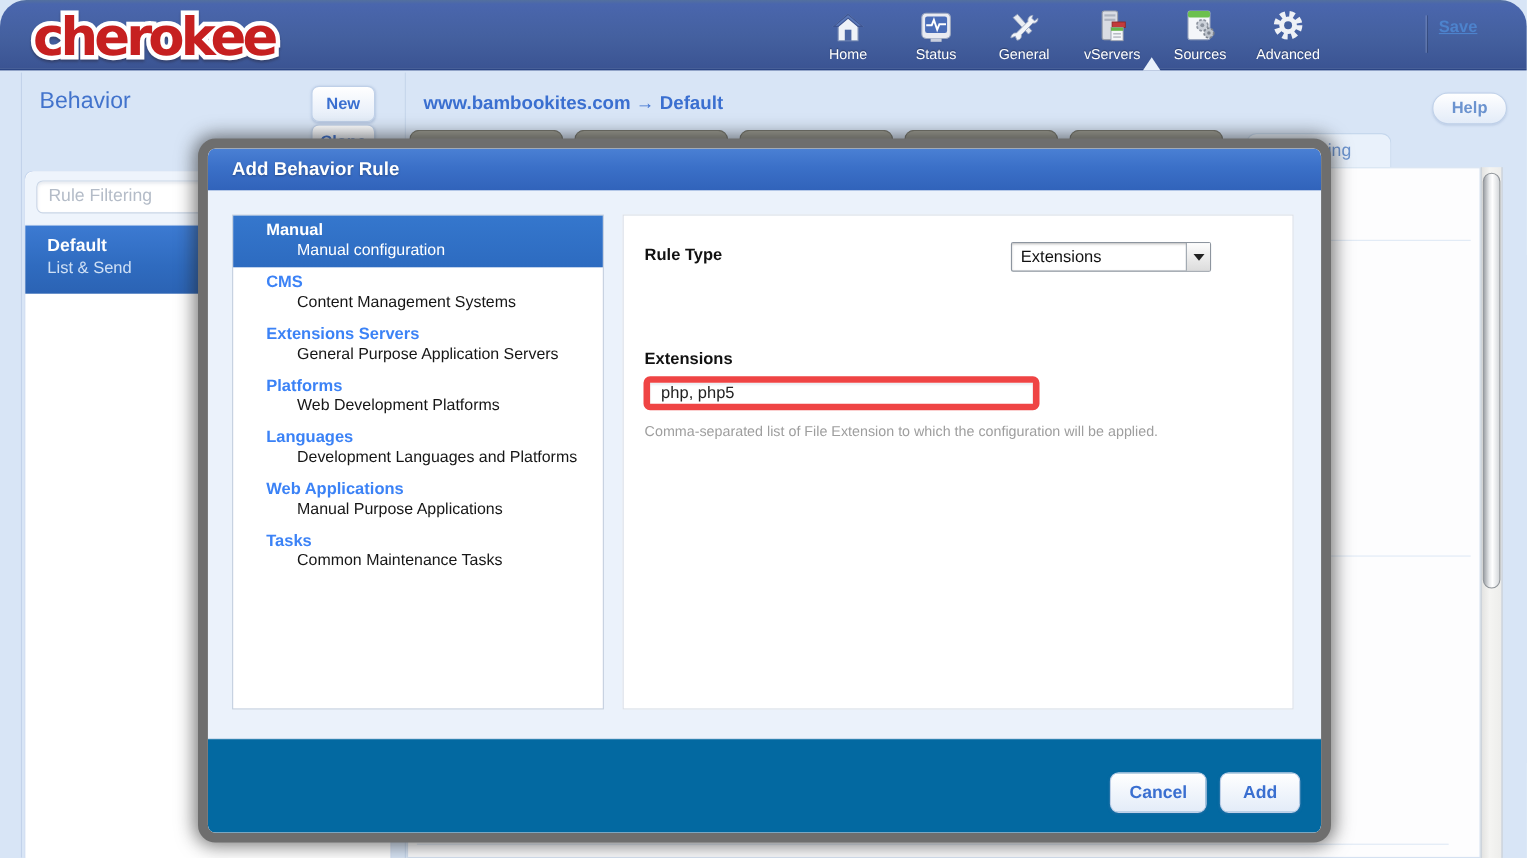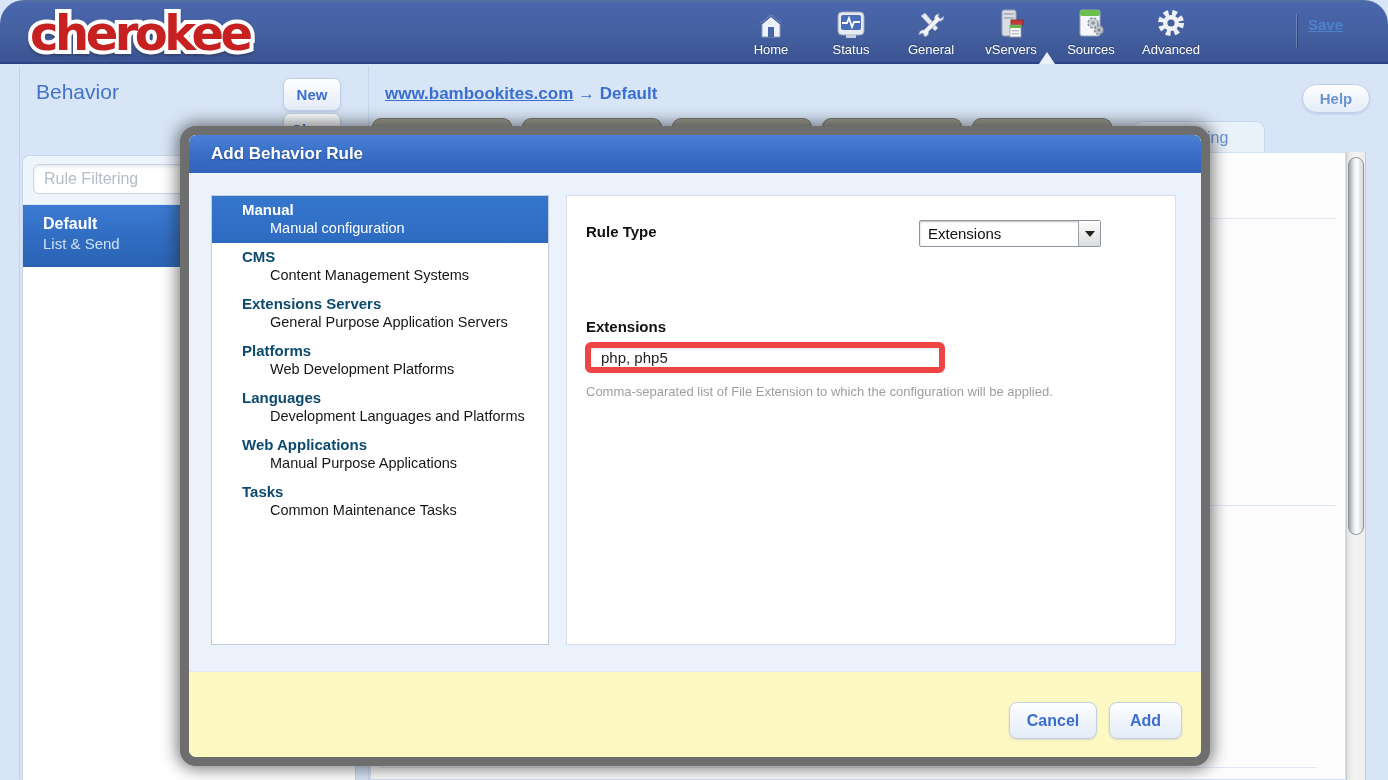--- a/index.html
+++ b/index.html
@@ -39,21 +39,21 @@
   .filter-input { width:100%; height:30px; border:1px solid #c9d5e6; border-radius:6px; padding:0 10px;
     font-family:"Liberation Sans",sans-serif; font-size:16px; color:#333; background:#ffffff;
     box-shadow:inset 0 2px 3px rgba(120,140,170,0.18); }
   .filter-input::placeholder { color:#b4bcc8; }
   .rule-item-selected { height:62px; padding:10px 0 0 20px;
     background:linear-gradient(180deg,#3c7ad2 0%,#2f6bbf 60%,#2b63b4 100%); cursor:pointer; }
   .rule-item-selected .rname { color:#ffffff; font-size:16px; font-weight:bold; }
   .rule-item-selected .rhandler { color:#cfe0f5; font-size:15px; margin-top:2px; }
 
   .breadcrumb { position:absolute; left:385px; top:84px; font-size:17px; font-weight:bold; color:#3a6fd0; z-index:2; }
-  .breadcrumb a { color:#3a6fd0; text-decoration:underline; cursor:pointer; }
+  .breadcrumb a { color:#3a6fd0; cursor:pointer; }
   .bc-sep { font-weight:normal; }
   .btn-help { position:absolute; left:1302px; top:84px; width:68px; height:29px; border-radius:15px;
     font-size:15px; color:#6b93cf; z-index:2; }
 
   
   .content-panel { position:absolute; left:370px; top:152px; width:976px; height:628px;
     background:#fdfdfe; border:1px solid #d4e1f1; z-index:1; }
   .panel-line { position:absolute; height:1px; background:#dfe9f6; }
   .bg-tab { position:absolute; top:118px; height:36px; width:140px;
     background:#98988e; border:1px solid #73736a; border-bottom:none; border-radius:9px 9px 0 0; z-index:1; }
@@ -76,42 +76,42 @@
   .modal-inner { position:relative; width:1012px; height:622px; border-radius:7px; overflow:hidden; }
   .modal-header { position:absolute; left:0; top:0; width:1219px; height:38px;
     background:linear-gradient(180deg,#4a80d4 0%,#3b70c8 45%,#3163ba 100%);
     display:flex; align-items:center; }
   .modal-title { color:#ffffff; font-size:17px; font-weight:bold; padding-left:22px; text-shadow:0 1px 2px rgba(0,0,0,0.3); }
   .modal-close { position:absolute; right:20px; top:7px; color:#ffffff; font-size:18px; font-weight:bold; cursor:pointer; line-height:22px; }
 
   .cat-panel { position:absolute; left:22px; top:60px; width:338px; height:450px;
     background:#ffffff; border:1px solid #c2cede; }
   .cat-row { padding:5px 8px 6px 30px; cursor:pointer; }
-  .cat-row .ctitle { font-size:15px; font-weight:bold; color:#0c4a6e; line-height:18px; }
+  .cat-row .ctitle { font-size:15px; font-weight:bold; color:#3b82f6; line-height:18px; }
   .cat-row .csub { font-size:14.5px; color:#161616; line-height:18px;margin-left:28px; }
   .cat-row.selected { background:linear-gradient(180deg,#3577cd 0%,#2d6bc0 100%); }
   .cat-row.selected .ctitle, .cat-row.selected .csub { color:#ffffff; }
 
   .form-panel { position:absolute; left:377px; top:60px; width:610px; height:450px;
     background:#ffffff; border:1px solid #d9dfe8; }
   .form-label { position:absolute; font-size:15px; font-weight:bold; color:#111; }
   .fake-select { position:absolute; left:352px; top:24px; width:182px; height:27px;
     background:#ffffff; border:1px solid #8d959f; border-radius:2px;
     box-shadow:inset 0 1px 2px rgba(0,0,0,0.25), 0 1px 0 #ffffff; display:flex; align-items:center; cursor:pointer; }
   .fake-select .sel-value { flex:1; font-size:15px; color:#111; padding-left:8px; }
   .fake-select .sel-btn { width:22px; height:100%; border-left:1px solid #9aa2ab;
     background:linear-gradient(180deg,#fdfdfd,#dcdcdc); display:flex; align-items:center; justify-content:center; }
   .sel-arrow { width:0; height:0; border-left:5px solid transparent; border-right:5px solid transparent; border-top:6px solid #222; }
   .text-input { position:absolute; left:18px; top:146px; width:360px; height:31px;
     border:6px solid #ef4444; border-radius:6px; padding:0 10px; font-family:"Liberation Sans",sans-serif;
     font-size:15px; color:#222; box-shadow:inset 0 2px 2px rgba(120,140,170,0.15); background:#fff; }
   .help-text { position:absolute; left:19px; top:188px; width:570px; font-size:13px; color:#9e9e9e; }
 
   .modal-footer { position:absolute; left:0; top:536px; width:1012px; height:86px;
-    background:#fef9c3; border-top:1px solid #dfe8f4; }
+    background:#0369a1; border-top:1px solid #dfe8f4; }
   .btn-cancel { position:absolute; left:820px; top:30px; width:88px; height:37px; border-radius:8px; font-size:16px; }
   .btn-add { position:absolute; left:920px; top:30px; width:73px; height:37px; border-radius:8px; font-size:16px; }
 
   
   .nicon svg { display:block; }
 </style>
 </head>
 <body>
 
 <div id="app">

